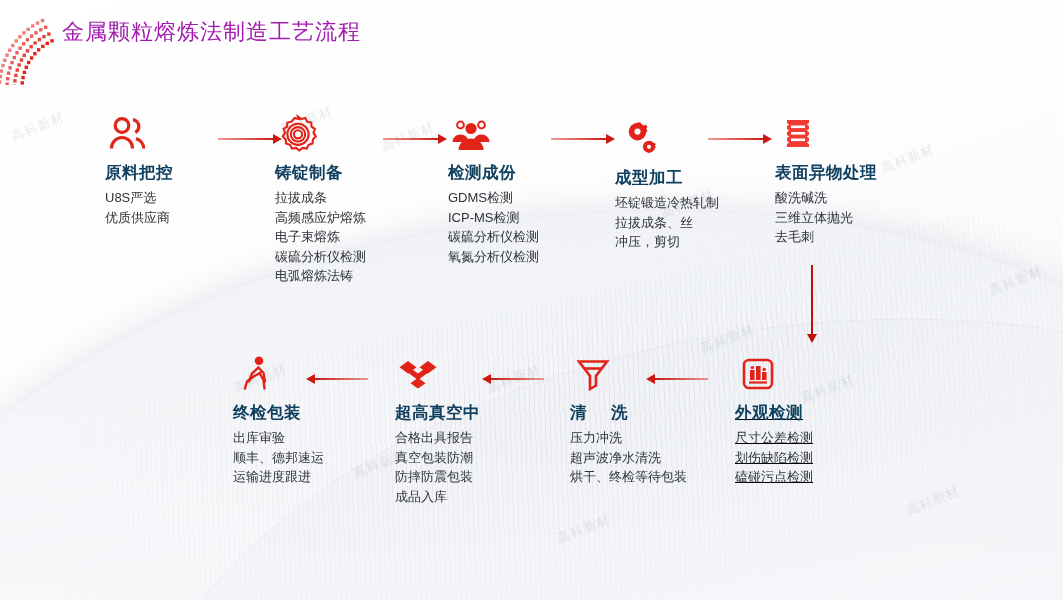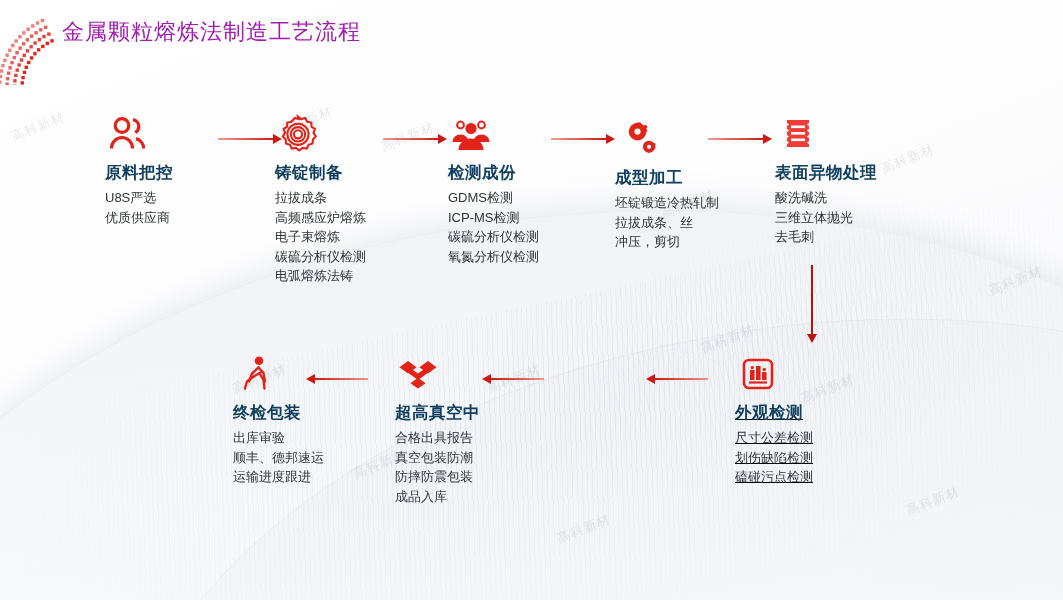--- a/index.html
+++ b/index.html
@@ -462,20 +462,36 @@
         <div>划伤缺陷检测</div>
         <div>磕碰污点检测</div>
       </div>
   </div>
 
   <div class="arrow-h left" style="left:646px; top:373px; width:62px;">
     <div class="head"></div>
     <div class="shaft"></div>
   </div>
 
+  <div class="step" style="left:570px; top:352px;">
+    <span class="step-icon">
+      <svg width="46" height="46" viewBox="0 0 46 46">
+        <g fill="none" stroke="#e2231a" stroke-width="2.6">
+          <path d="M9 9.5h28L26 24v9.5l-6 3.5V24z"></path>
+          <path d="M14.5 16.5h17"></path>
+        </g>
+      </svg>
+    </span>
+    <div class="step-title spaced">清    洗</div>
+    <div class="step-lines">
+        <div>压力冲洗</div>
+        <div>超声波净水清洗</div>
+        <div class="wrap">烘干、终检等待包装</div>
+      </div>
+  </div>
 
   <div class="arrow-h left" style="left:482px; top:373px; width:62px;">
     <div class="head"></div>
     <div class="shaft"></div>
   </div>
 
   <div class="step" style="left:395px; top:352px;">
     <span class="step-icon">
       <svg width="46" height="46" viewBox="0 0 46 46">
         <g fill="#e2231a">

